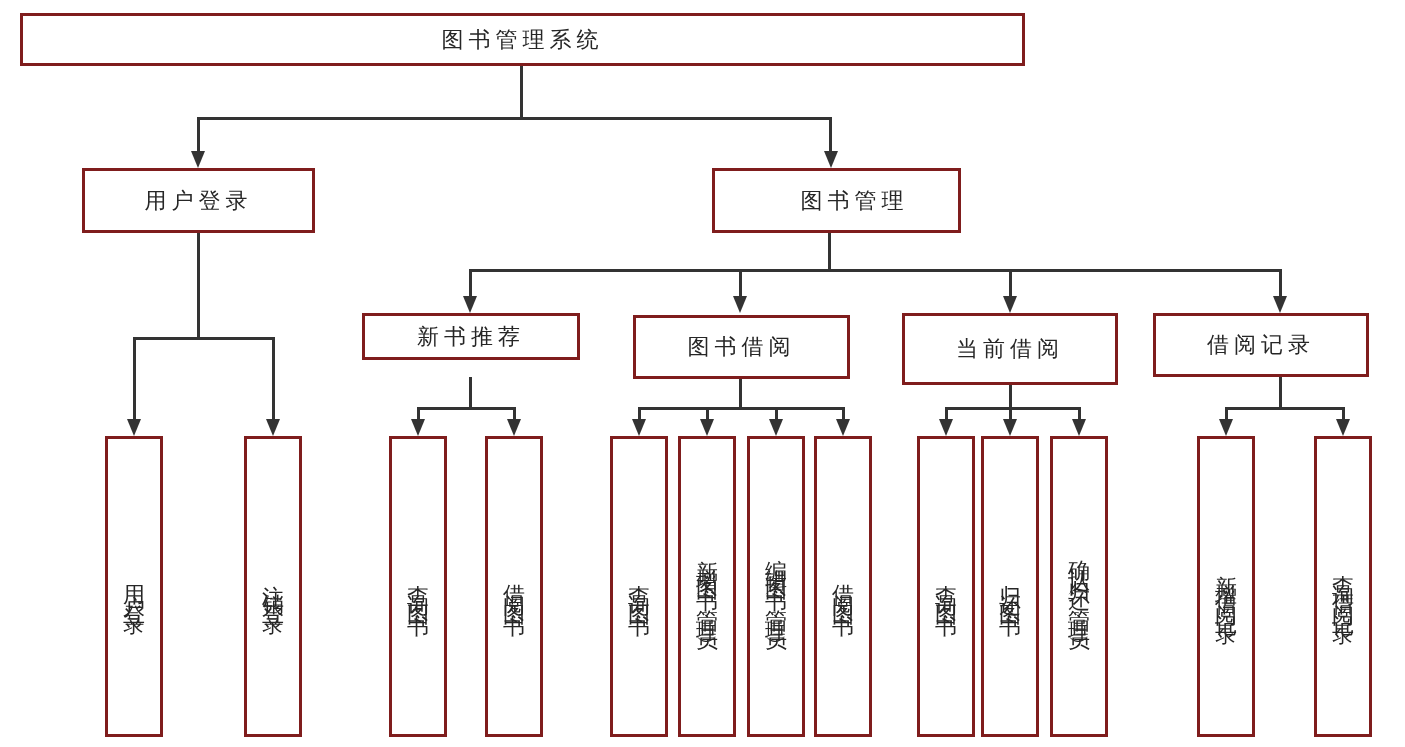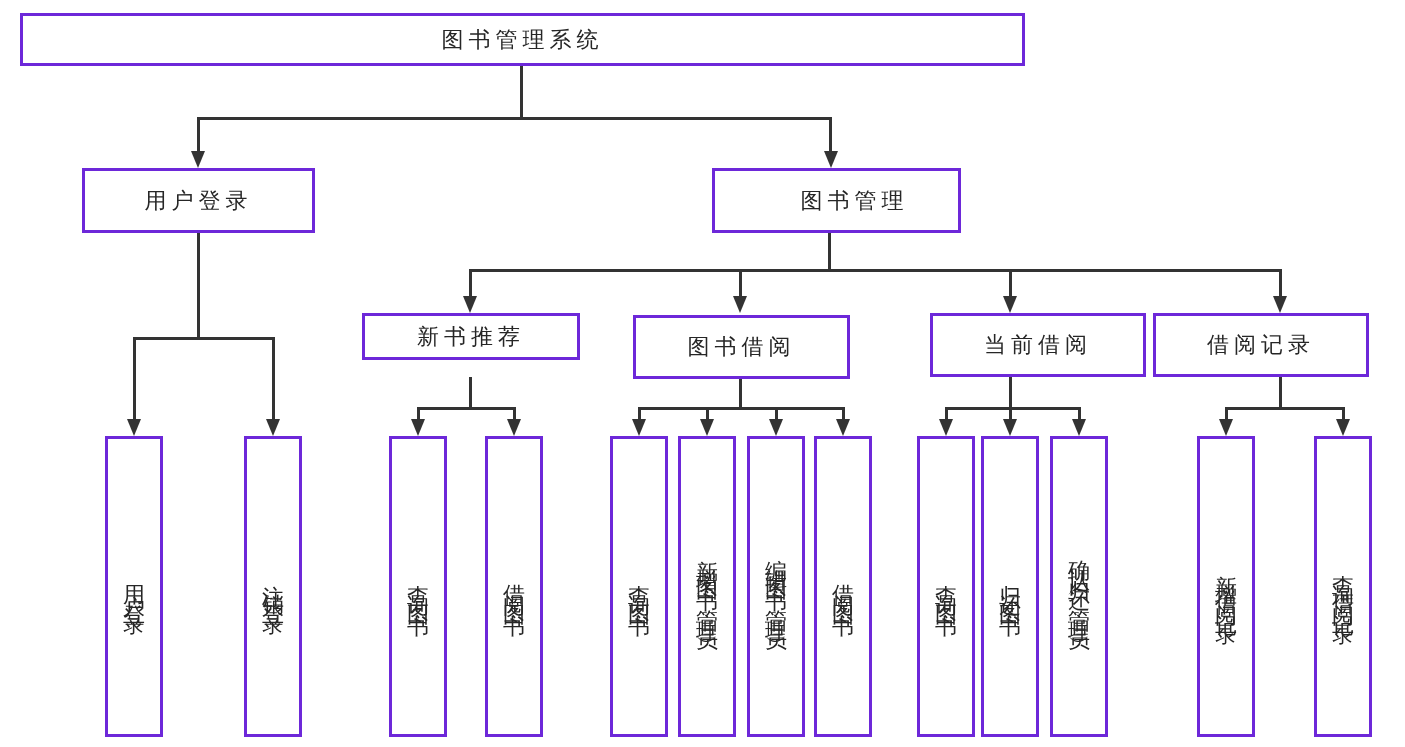--- a/index.html
+++ b/index.html
@@ -7,21 +7,21 @@
     width:1405px;height:747px;
     background:#ffffff;
     font-family:"Liberation Sans","DejaVu Sans",sans-serif;
     overflow:hidden;
   }
   #stage{position:relative;width:1405px;height:747px;background:#ffffff;}
 
   .box{
     position:absolute;
     box-sizing:border-box;
-    border:3px solid #6d28d9;
+    border:3px solid #7f1d1d;
     background:#ffffff;
     display:flex;
     align-items:center;
     justify-content:center;
   }
   .box .lbl{
     font-size:22px;
     color:#262626;
     letter-spacing:5px;
     white-space:nowrap;
@@ -130,21 +130,21 @@
   </div>
 
   <div class="box" style="left:362px;top:313px;width:218px;height:47px;">
     <span class="lbl">新书推荐</span>
   </div>
 
   <div class="box" style="left:633px;top:315px;width:217px;height:64px;">
     <span class="lbl">图书借阅</span>
   </div>
 
-  <div class="box" style="left:930px;top:313px;width:216px;height:64px;align-items:center;">
+  <div class="box" style="left:902px;top:313px;width:216px;height:72px;align-items:center;">
     <span class="lbl">当前借阅</span>
   </div>
 
   <div class="box" style="left:1153px;top:313px;width:216px;height:64px;">
     <span class="lbl">借阅记录</span>
   </div>
 
   <div class="box leaf" style="left:105px;top:436px;width:58px;height:301px;">
     <span class="lbl">用户登录</span>
   </div>

